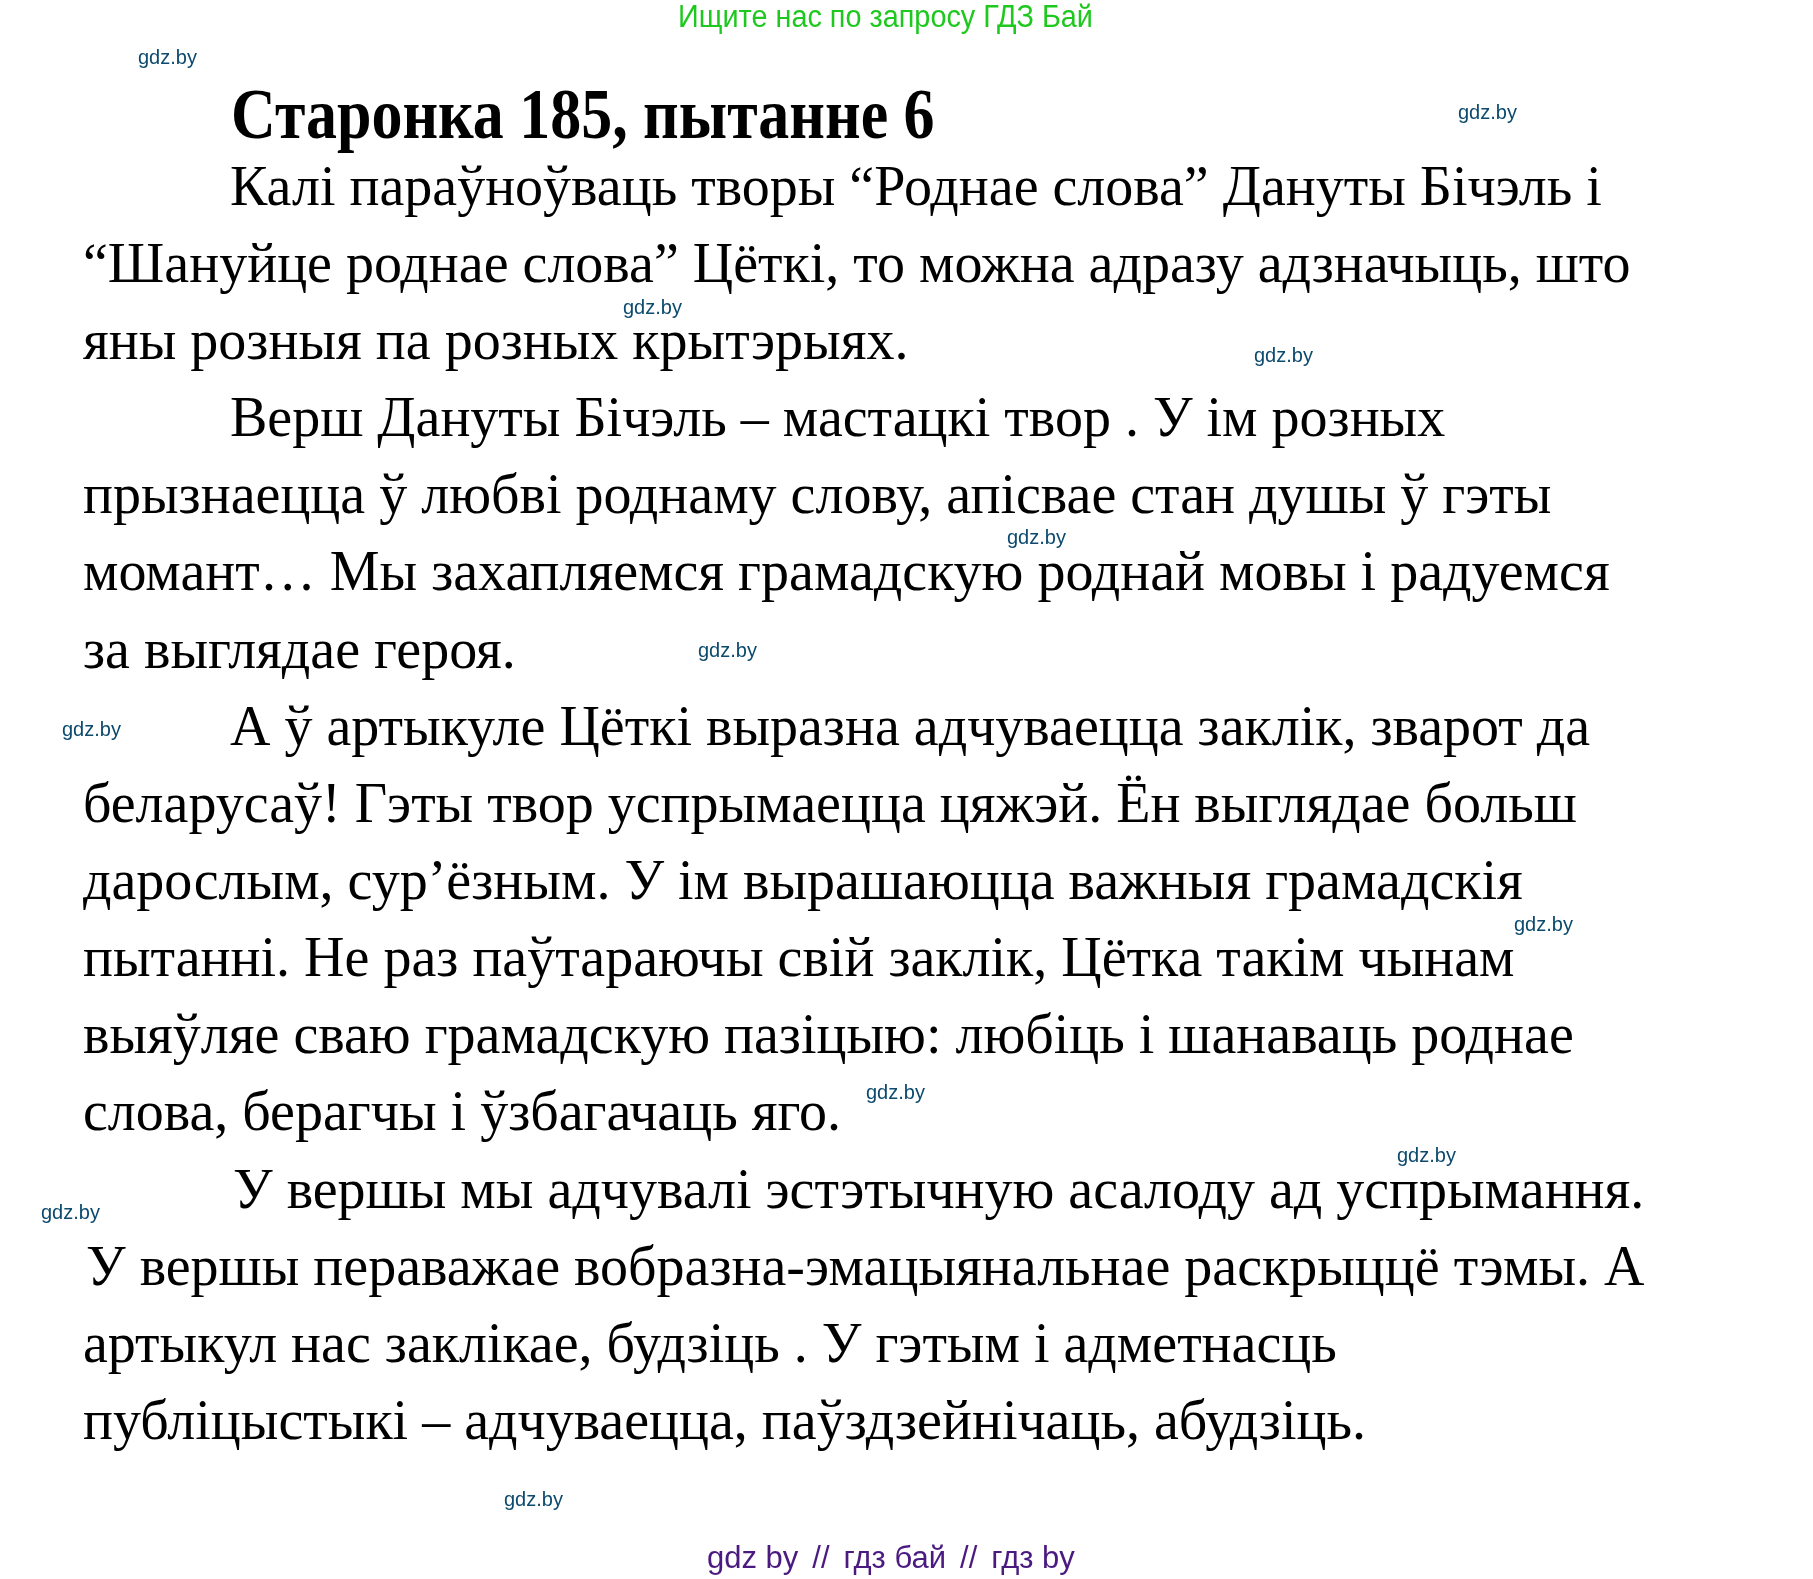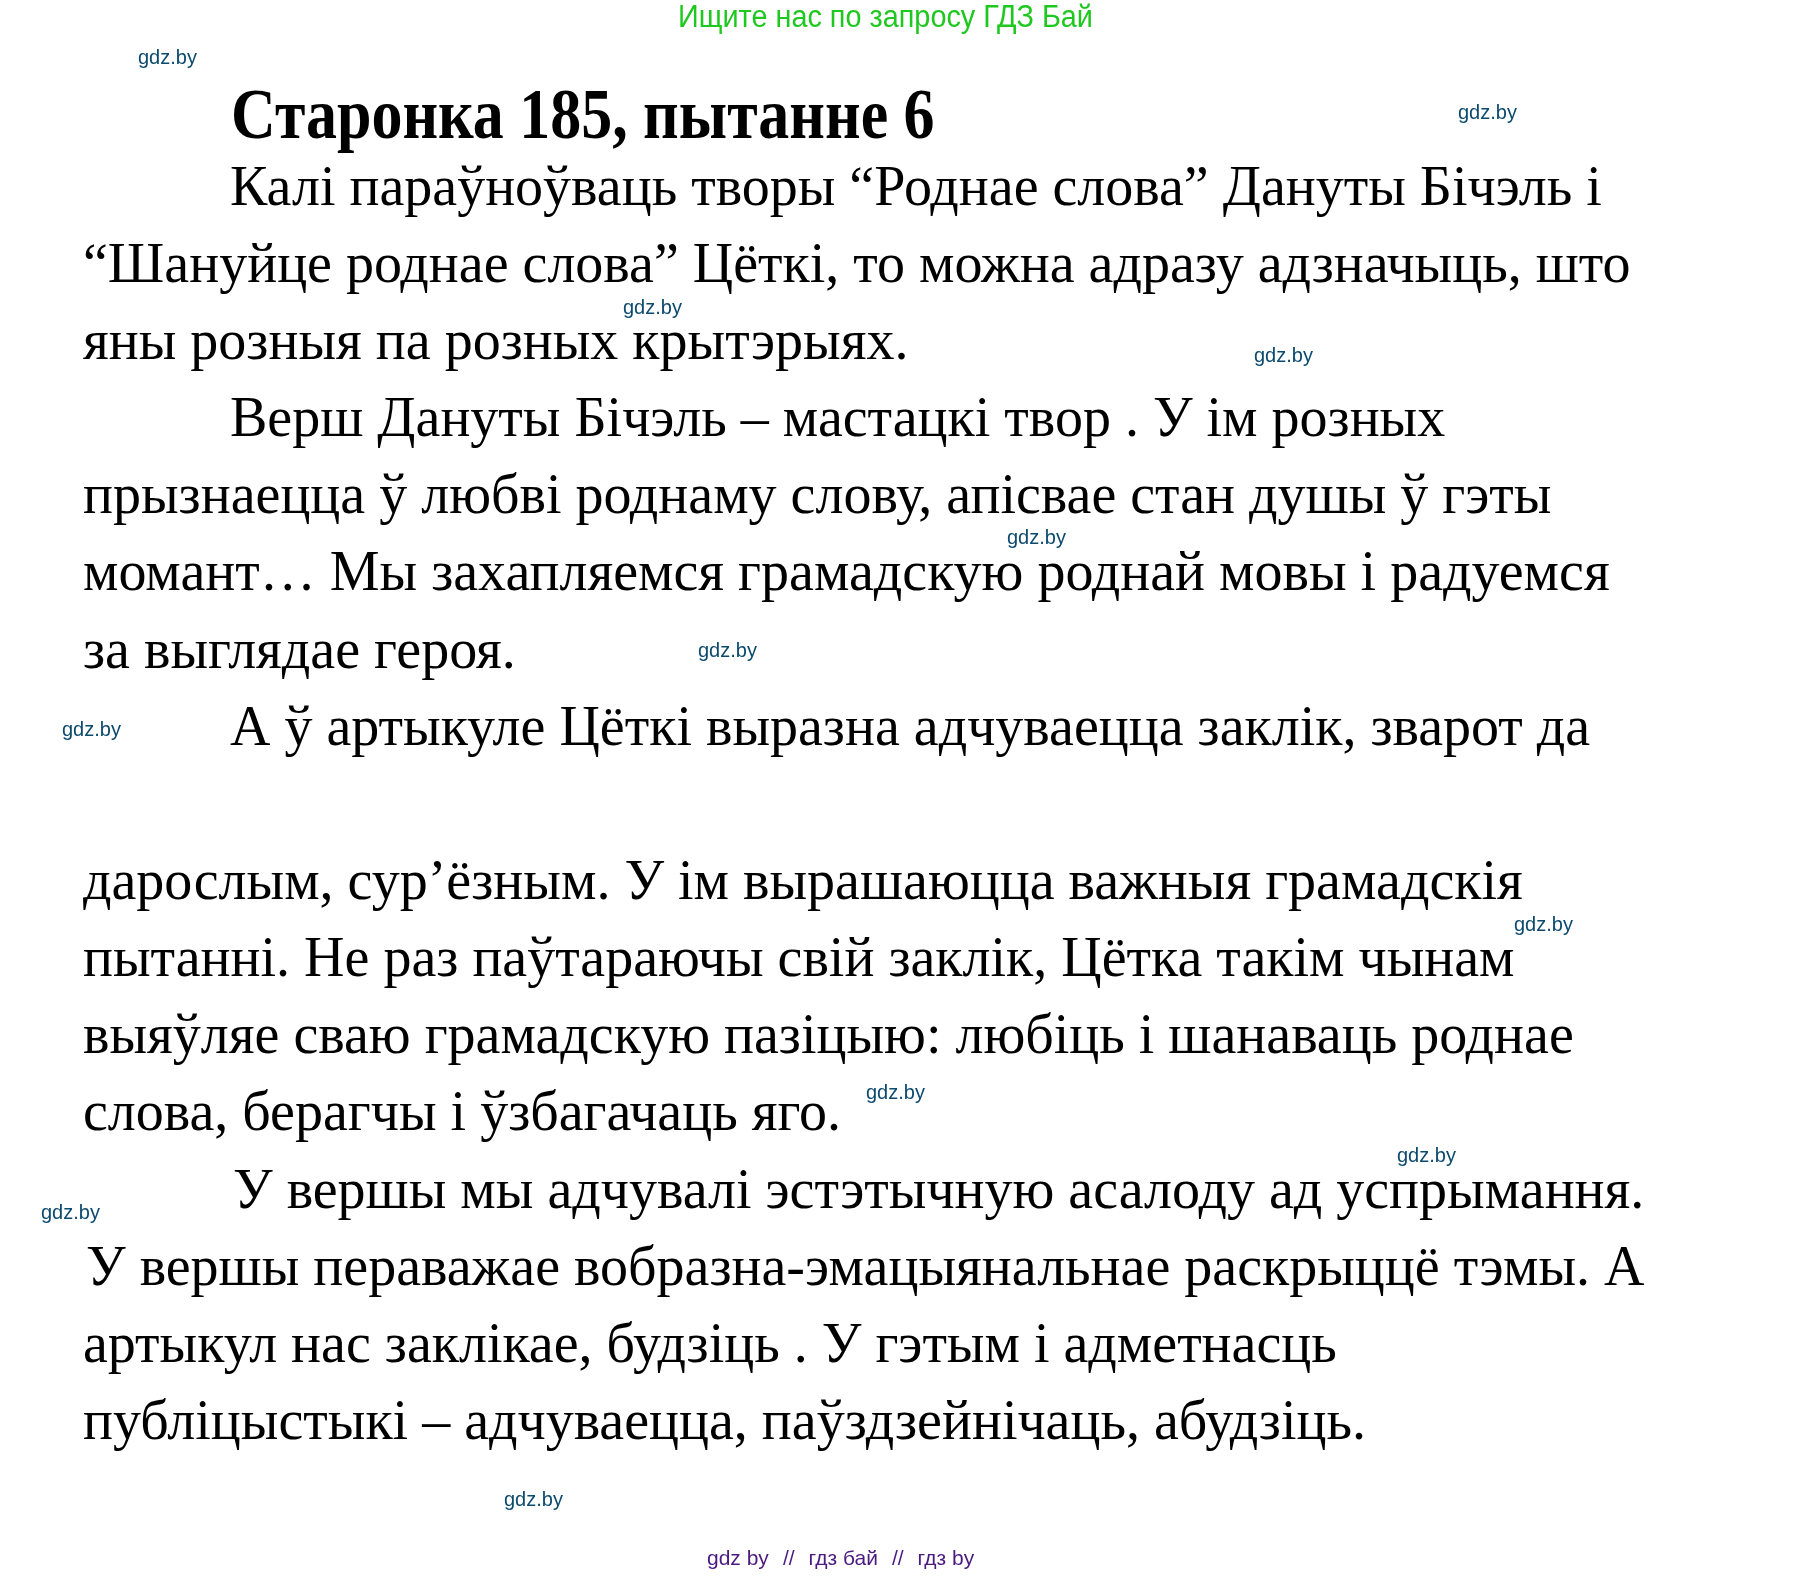--- a/index.html
+++ b/index.html
@@ -22,21 +22,21 @@
     font-family: "Liberation Serif", serif; font-size: 56px; line-height: 56px;
     color: #000; white-space: nowrap;
   }
   .wm {
     position: absolute;
     font-family: "Liberation Sans", sans-serif; font-size: 20px; line-height: 30px;
     color: #0c4a6e; white-space: nowrap;
   }
   .footer {
     position: absolute; left: 707px; top: 1540px;
-    font-family: "Liberation Sans", sans-serif; font-size: 21px; line-height: 36px;
+    font-family: "Liberation Sans", sans-serif; font-size: 31px; line-height: 36px;
     color: #4b1a80; white-space: nowrap;
   }
   .footer .sep { padding: 0 14px; }
 </style>
 </head>
 <body>
 
 <div class="page">
 
   <div class="promo">Ищите нас по запросу ГДЗ Бай</div>
@@ -44,20 +44,21 @@
   <div class="title">Старонка 185, пытанне 6</div>
 
   <div class="line" style="left:230px; top:158px;">Калі параўноўваць творы “Роднае слова” Дануты Бічэль і</div>
   <div class="line" style="left:83px;  top:235px;">“Шануйце роднае слова” Цёткі, то можна адразу адзначыць, што</div>
   <div class="line" style="left:83px;  top:312px;">яны розныя па розных крытэрыях.</div>
   <div class="line" style="left:230px; top:389px;">Верш Дануты Бічэль – мастацкі твор . У ім розных</div>
   <div class="line" style="left:83px;  top:466px;">прызнаецца ў любві роднаму слову, апісвае стан душы ў гэты</div>
   <div class="line" style="left:83px;  top:543px;">момант… Мы захапляемся грамадскую роднай мовы і радуемся</div>
   <div class="line" style="left:83px;  top:621px;">за выглядае героя.</div>
   <div class="line" style="left:230px; top:698px;">А ў артыкуле Цёткі выразна адчуваецца заклік, зварот да</div>
+  <div class="line" style="left:83px;  top:775px;">беларусаў! Гэты твор успрымаецца цяжэй. Ён выглядае больш</div>
   <div class="line" style="left:83px;  top:852px;">дарослым, сур’ёзным. У ім вырашаюцца важныя грамадскія</div>
   <div class="line" style="left:83px;  top:929px;">пытанні. Не раз паўтараючы свій заклік, Цётка такім чынам</div>
   <div class="line" style="left:83px;  top:1006px;">выяўляе сваю грамадскую пазіцыю: любіць і шанаваць роднае</div>
   <div class="line" style="left:83px;  top:1083px;">слова, берагчы і ўзбагачаць яго.</div>
   <div class="line" style="left:233px; top:1161px;">У вершы мы адчувалі эстэтычную асалоду ад успрымання.</div>
   <div class="line" style="left:86px;  top:1238px;">У вершы пераважае вобразна-эмацыянальнае раскрыццё тэмы. А</div>
   <div class="line" style="left:83px;  top:1315px;">артыкул нас заклікае, будзіць . У гэтым і адметнасць</div>
   <div class="line" style="left:83px;  top:1392px;">публіцыстыкі – адчуваецца, паўздзейнічаць, абудзіць.</div>
 
   <div class="wm" style="left:138px;  top:42px;">gdz.by</div>

